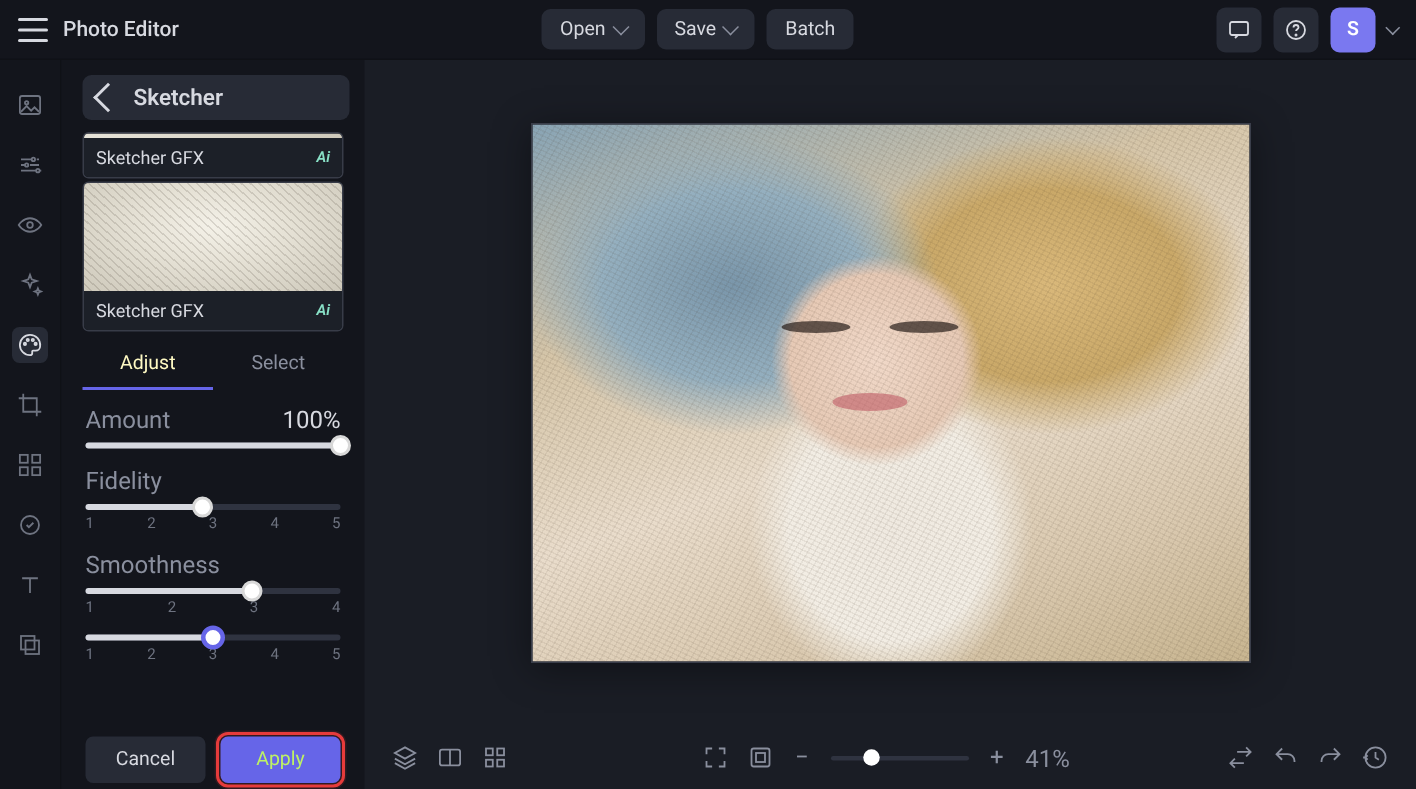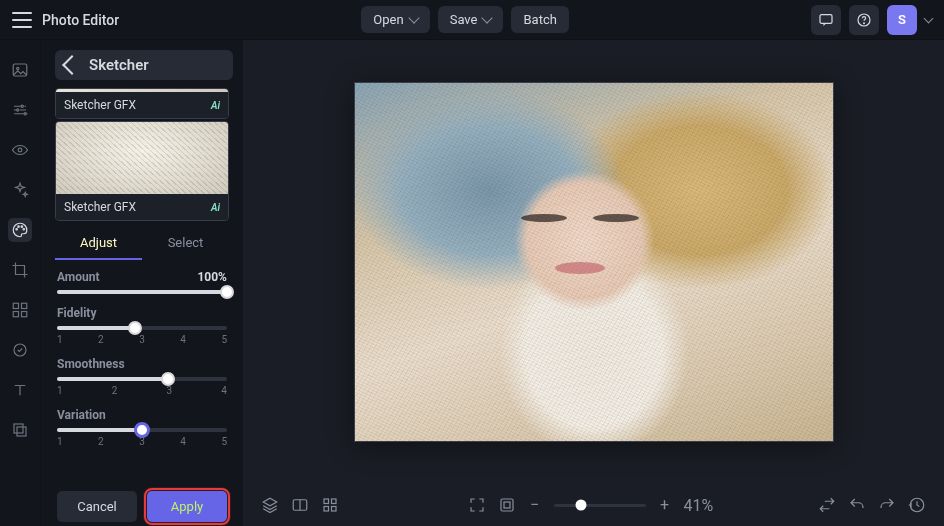--- a/index.html
+++ b/index.html
@@ -37,21 +37,21 @@
   .ai{font-size:10px;color:var(--badge);font-style:italic;font-weight:600;}
   .subhead{margin:8px 14px 0;background:var(--bg3);border-radius:6px;padding:8px 10px;display:flex;justify-content:space-between;align-items:center;font-size:13px;}
   .close-x{width:12px;height:12px;position:relative;cursor:pointer;}
   .close-x::before,.close-x::after{content:"";position:absolute;left:5px;top:-1px;width:2px;height:14px;background:var(--txt);}
   .close-x::before{transform:rotate(45deg);} .close-x::after{transform:rotate(-45deg);}
   .tabs{display:flex;margin:6px 14px 0;}
   .tab{flex:1;text-align:center;padding:8px 0;color:var(--txt-dim);cursor:pointer;font-size:13px;}
   .tab.active{color:#fef9c3;border-bottom:2px solid var(--accent);}
   .sliders{padding:10px 16px 0;overflow:hidden;}
   .srow{margin-bottom:12px;}
-  .srow .top{display:flex;justify-content:space-between;font-size:12px;color:var(--txt-dim);margin-bottom:6px;font-weight:bold;}
+  .srow .top{display:flex;justify-content:space-between;font-size:16px;color:var(--txt-dim);margin-bottom:6px;}
   .srow .top .val{color:var(--txt);}
   .track{height:4px;background:var(--bg4);border-radius:2px;position:relative;cursor:pointer;}
   .fill{position:absolute;left:0;top:0;bottom:0;background:var(--txt);border-radius:2px;}
   .knob{position:absolute;top:50%;width:14px;height:14px;background:#fff;border:2px solid #d8d8d8;border-radius:50%;transform:translate(-50%,-50%);}
   .knob.accent{border:3px solid var(--accent);width:16px;height:16px;}
   .ticks{display:flex;justify-content:space-between;font-size:10px;color:var(--txt-dim2);margin-top:4px;}
   .btn-row{display:flex;gap:10px;padding:8px 16px 4px;margin-top:auto;}
   .btn{flex:1;padding:8px 0;text-align:center;border-radius:5px;cursor:pointer;font-size:13px;}
   .btn.cancel{background:var(--bg3);color:var(--txt);}
   .btn.apply{background:var(--accent);color:#bef264;outline:2px solid #e63b3b;outline-offset:1px;box-shadow:0 0 0 4px rgba(230,59,59,.15);}
@@ -250,23 +250,20 @@
             <div class="knob" style="left:65%"></div>
           </div>
         <div class="ticks">
             <span>1</span>
             <span>2</span>
             <span>3</span>
             <span>4</span>
           </div>
       </div>
       <div class="srow">
-        <div class="top">
-            <span>Variation</span>
-          </div>
         <div class="track">
             <div class="fill" style="width:50%"></div>
             <div class="knob accent" style="left:50%"></div>
           </div>
         <div class="ticks">
             <span>1</span>
             <span>2</span>
             <span>3</span>
             <span>4</span>
             <span>5</span>

